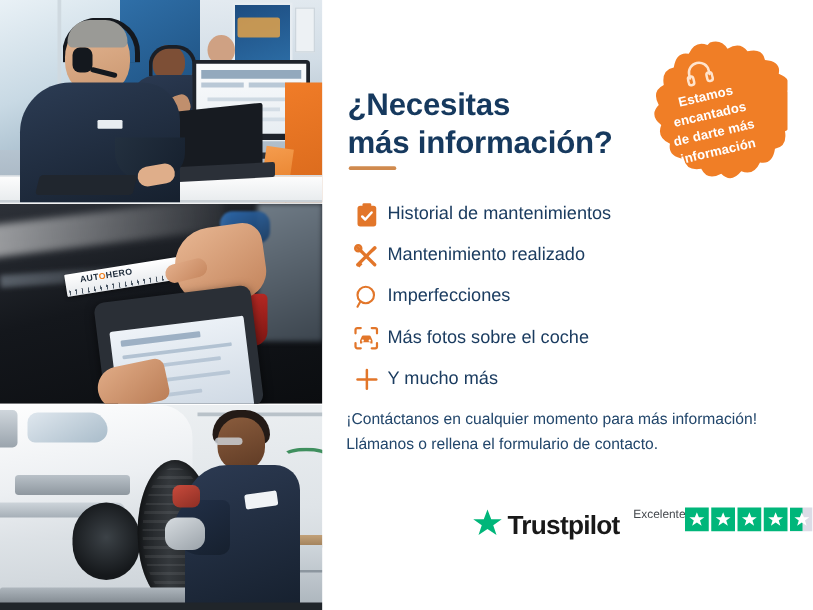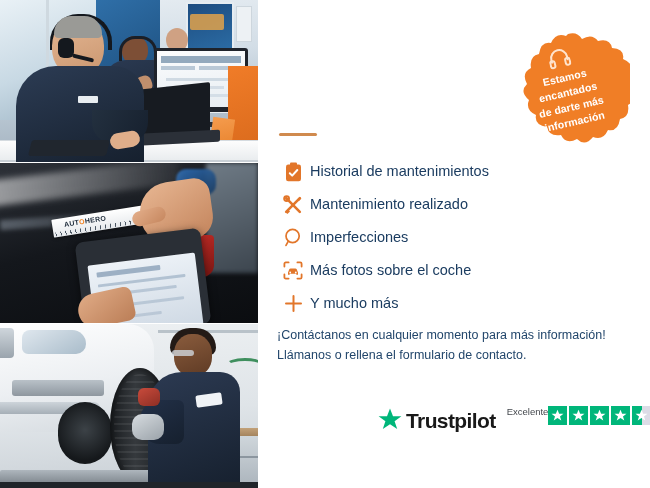--- a/index.html
+++ b/index.html
@@ -616,20 +616,24 @@
         <div class="p3-mech-arm"></div>
         <div class="p3-glove2"></div>
         <div class="p3-glove"></div>
         <div class="p3-floor"></div>
       </div>
     </div>
   </div>
 
   <div id="content-panel">
 
+    <h1 id="heading">
+      <span>¿Necesitas</span><br>
+      <span>más información?</span>
+    </h1>
     <div id="heading-rule"></div>
 
     <div id="badge">
       <svg width="124" height="124" viewBox="0 0 124 124" aria-hidden="true">
         <g transform="translate(62,62)">
           <path fill="#F07E26" d="
             M 0,-58
             q 9,-3 14,5 q 10,-6 16,2 q 12,-3 14,7 q 13,1 11,11 q 12,5 7,14 q 10,8 2,16
             q 6,11 -4,16 q 2,12 -8,14 q -2,13 -12,11 q -5,11 -15,7 q -8,10 -16,2
             q -11,6 -16,-4 q -12,2 -14,-8 q -13,-2 -11,-12 q -11,-5 -7,-15

